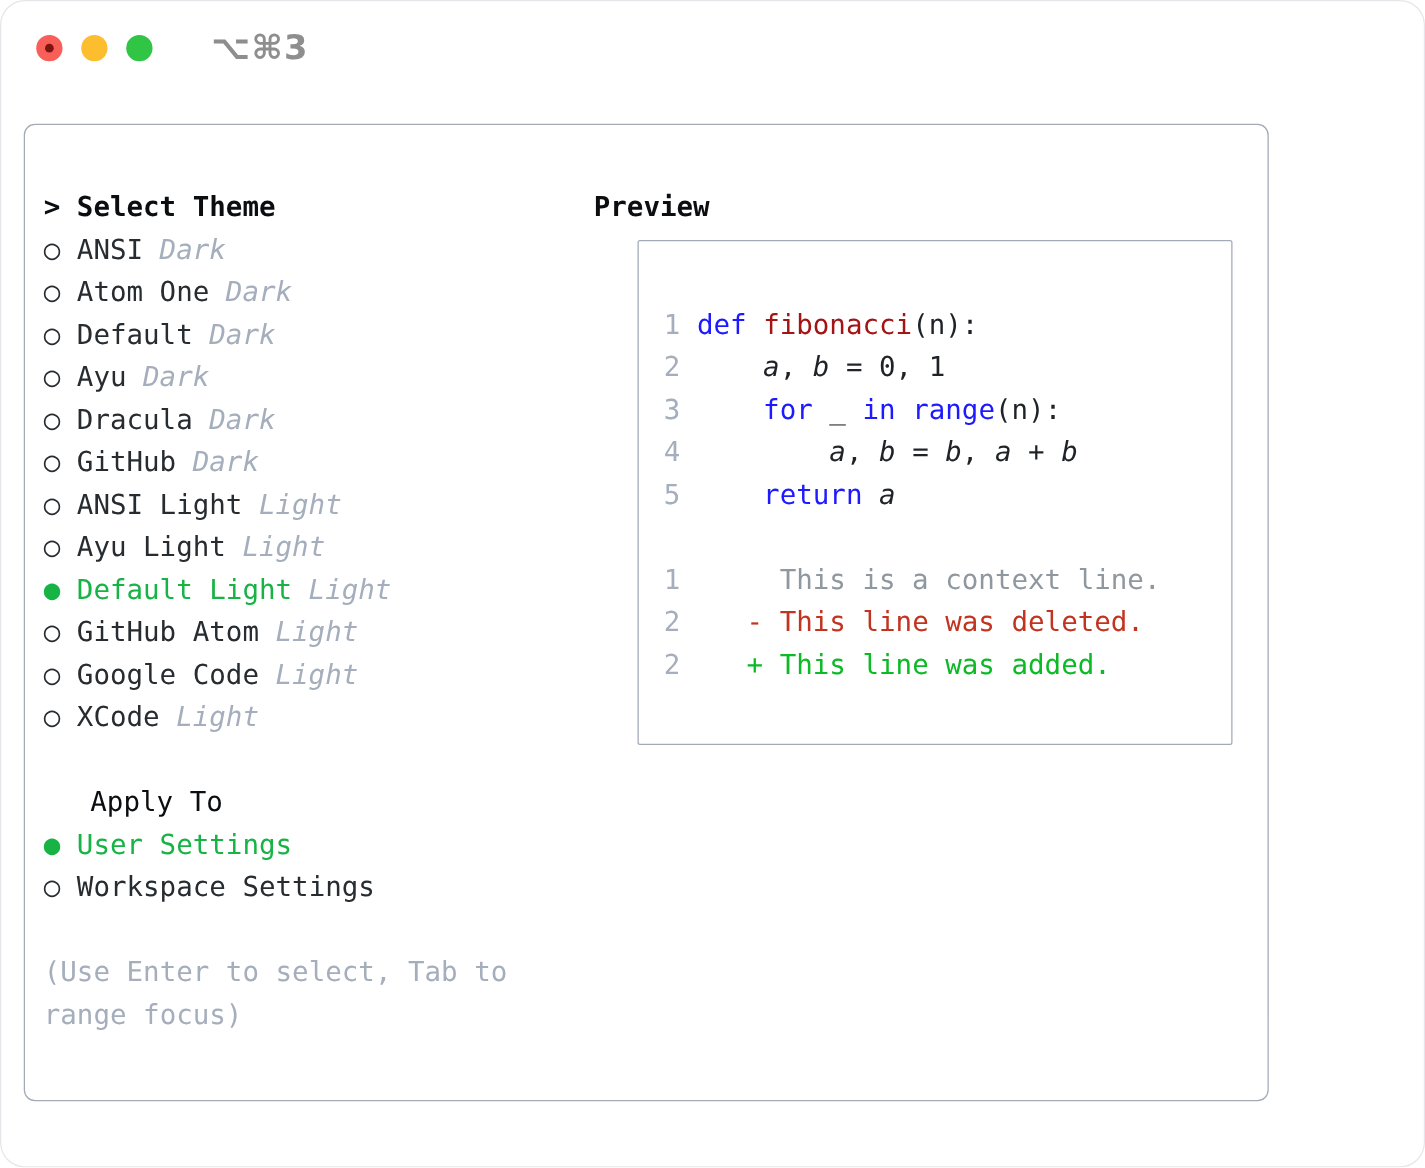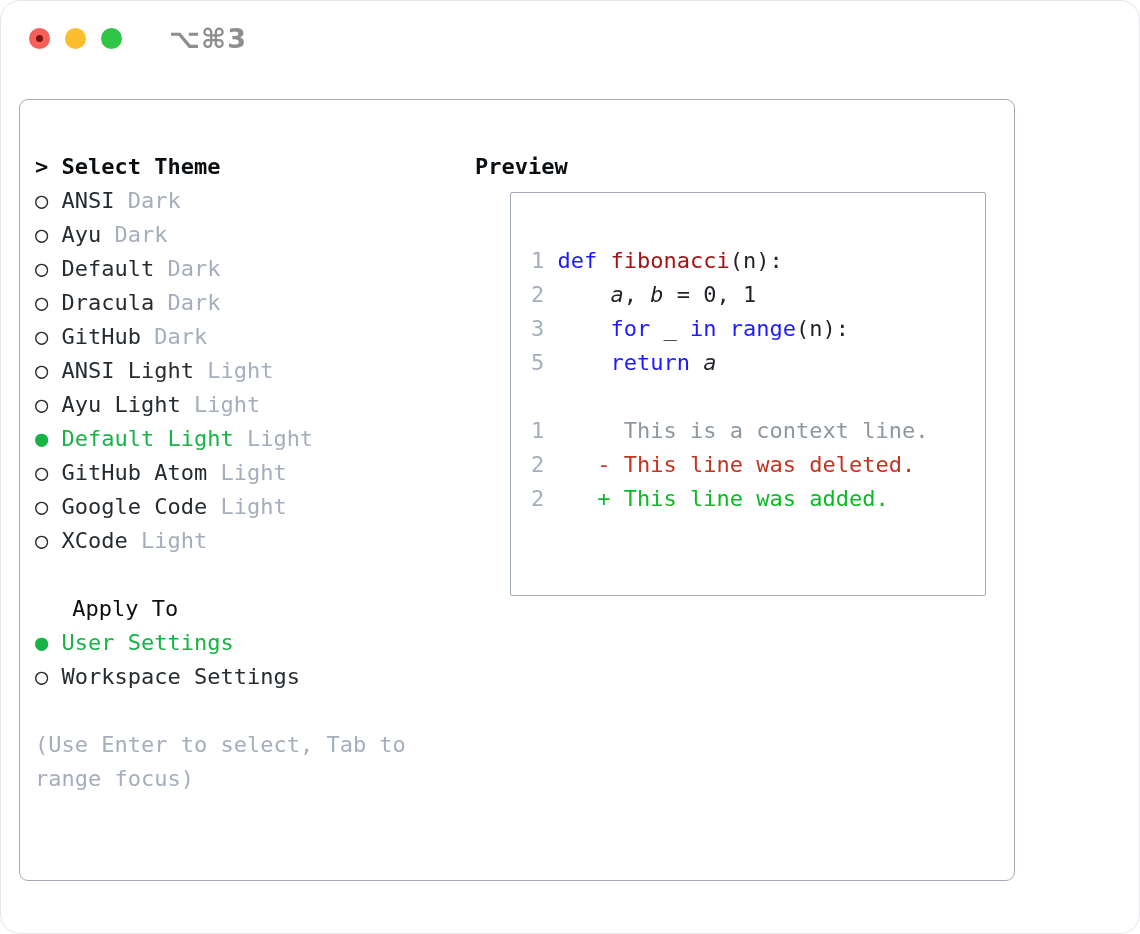--- a/index.html
+++ b/index.html
@@ -24,21 +24,21 @@
   .panel{position:absolute;left:18px;top:98px;width:996px;height:782px;box-sizing:border-box;
     border:1.5px solid var(--border-gray);border-radius:9px;background:#fff;
     font-family:"DejaVu Sans Mono","Liberation Mono",monospace;font-size:22px;line-height:34px;color:var(--ink);}
   .left-col{position:absolute;left:15px;top:50px;}
   .row{height:34px;white-space:pre;}
   .marker{display:inline-block;width:1ch;text-align:center;color:var(--ink);}
   .marker.cursor{font-weight:bold;color:var(--heading-ink);}
   .label{margin-left:1ch;}
   .heading{font-weight:bold;color:var(--heading-ink);}
   .heading2{color:var(--heading-ink);margin-left:24px;}
-  .variant{margin-left:1ch;color:var(--muted-gray);}
+  .variant{margin-left:1ch;color:var(--muted-gray);font-style:italic;}
   .row.selected .marker,.row.selected .label{color:var(--accent-green);}
   .hint{width:450px;margin-top:0;color:var(--muted-gray);white-space:normal;}
   
   .preview-heading{position:absolute;left:455px;top:50px;font-weight:bold;color:var(--heading-ink);}
   .preview-box{position:absolute;left:490px;top:92px;width:476px;height:404px;box-sizing:border-box;
     border:1.5px solid var(--border-gray);border-radius:2px;padding:51px 0 0 20px;overflow:hidden;}
   .code-line{height:34px;white-space:pre;color:#1f2328;}
   .blank-line{height:34px;}
   .ln{color:var(--muted-gray);}
   .seg-kw{color:var(--keyword-blue);}
@@ -57,22 +57,23 @@
     </span>
   <span class="tl tl-yellow"></span>
   <span class="tl tl-green"></span>
   <div class="window-title">⌥⌘3</div>
 
   <div class="panel">
     <div class="left-col">
       <div class="row"><span class="marker cursor">&gt;</span><span class="label heading">Select Theme</span></div>
       <div id="theme-list">
           <div class="row option"><span class="marker">○</span><span class="label">ANSI</span><span class="variant">Dark</span></div>
+          <div class="row option"><span class="marker">○</span><span class="label">Atom One</span><span class="variant">Dark</span></div>
+          <div class="row option"><span class="marker">○</span><span class="label">Default</span><span class="variant">Dark</span></div>
           <div class="row option"><span class="marker">○</span><span class="label">Ayu</span><span class="variant">Dark</span></div>
-          <div class="row option"><span class="marker">○</span><span class="label">Default</span><span class="variant">Dark</span></div>
           <div class="row option"><span class="marker">○</span><span class="label">Dracula</span><span class="variant">Dark</span></div>
           <div class="row option"><span class="marker">○</span><span class="label">GitHub</span><span class="variant">Dark</span></div>
           <div class="row option"><span class="marker">○</span><span class="label">ANSI Light</span><span class="variant">Light</span></div>
           <div class="row option"><span class="marker">○</span><span class="label">Ayu Light</span><span class="variant">Light</span></div>
           <div class="row option selected"><span class="marker">●</span><span class="label">Default Light</span><span class="variant">Light</span></div>
           <div class="row option"><span class="marker">○</span><span class="label">GitHub Atom</span><span class="variant">Light</span></div>
           <div class="row option"><span class="marker">○</span><span class="label">Google Code</span><span class="variant">Light</span></div>
           <div class="row option"><span class="marker">○</span><span class="label">XCode</span><span class="variant">Light</span></div>
         </div>
       <div class="row"></div>
@@ -84,20 +85,21 @@
       <div class="row"></div>
       <div class="hint">(Use Enter to select, Tab to range focus)</div>
     </div>
 
     <div class="preview-heading">Preview</div>
     <div class="preview-box">
       <div id="preview-lines">
           <div class="code-line"><span class="ln">1</span> <span class="seg-kw">def</span><span> </span><span class="seg-fn">fibonacci</span><span>(n):</span></div>
           <div class="code-line"><span class="ln">2</span> <span>    </span><span class="seg-var">a</span><span>, </span><span class="seg-var">b</span><span> = 0, 1</span></div>
           <div class="code-line"><span class="ln">3</span> <span>    </span><span class="seg-kw">for</span><span> _ </span><span class="seg-kw">in</span><span> </span><span class="seg-kw">range</span><span>(n):</span></div>
+          <div class="code-line"><span class="ln">4</span> <span>        </span><span class="seg-var">a</span><span>, </span><span class="seg-var">b</span><span> = </span><span class="seg-var">b</span><span>, </span><span class="seg-var">a</span><span> + </span><span class="seg-var">b</span></div>
           <div class="code-line"><span class="ln">5</span> <span>    </span><span class="seg-kw">return</span><span> </span><span class="seg-var">a</span></div>
           <div class="blank-line"></div>
           <div class="code-line"><span class="ln">1</span> <span>     </span><span class="seg-ctx">This is a context line.</span></div>
           <div class="code-line"><span class="ln">2</span> <span>   </span><span class="seg-del">- This line was deleted.</span></div>
           <div class="code-line"><span class="ln">2</span> <span>   </span><span class="seg-add">+ This line was added.</span></div>
         </div>
     </div>
   </div>
 </div>
 

